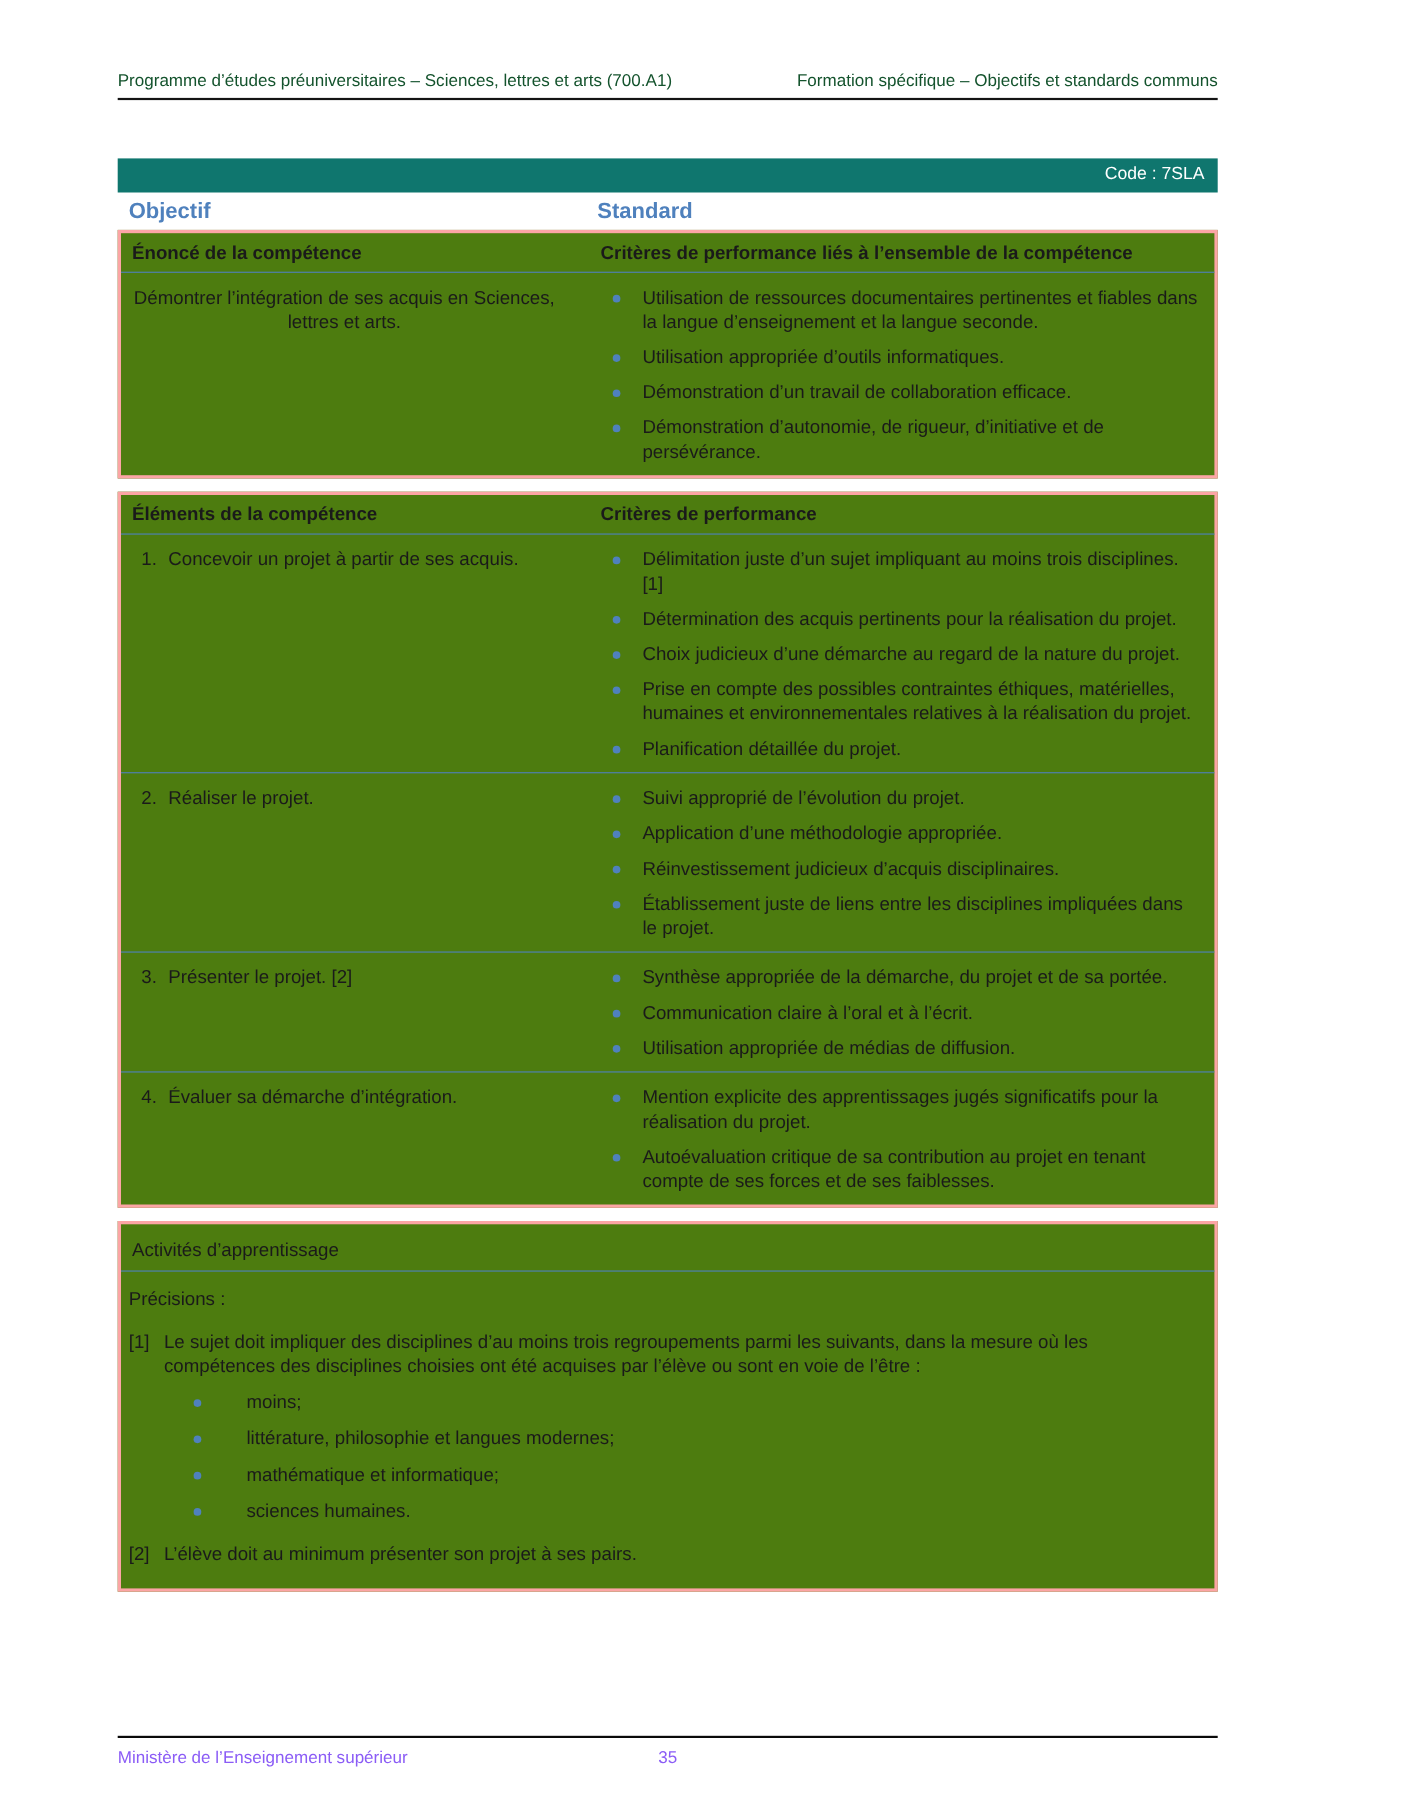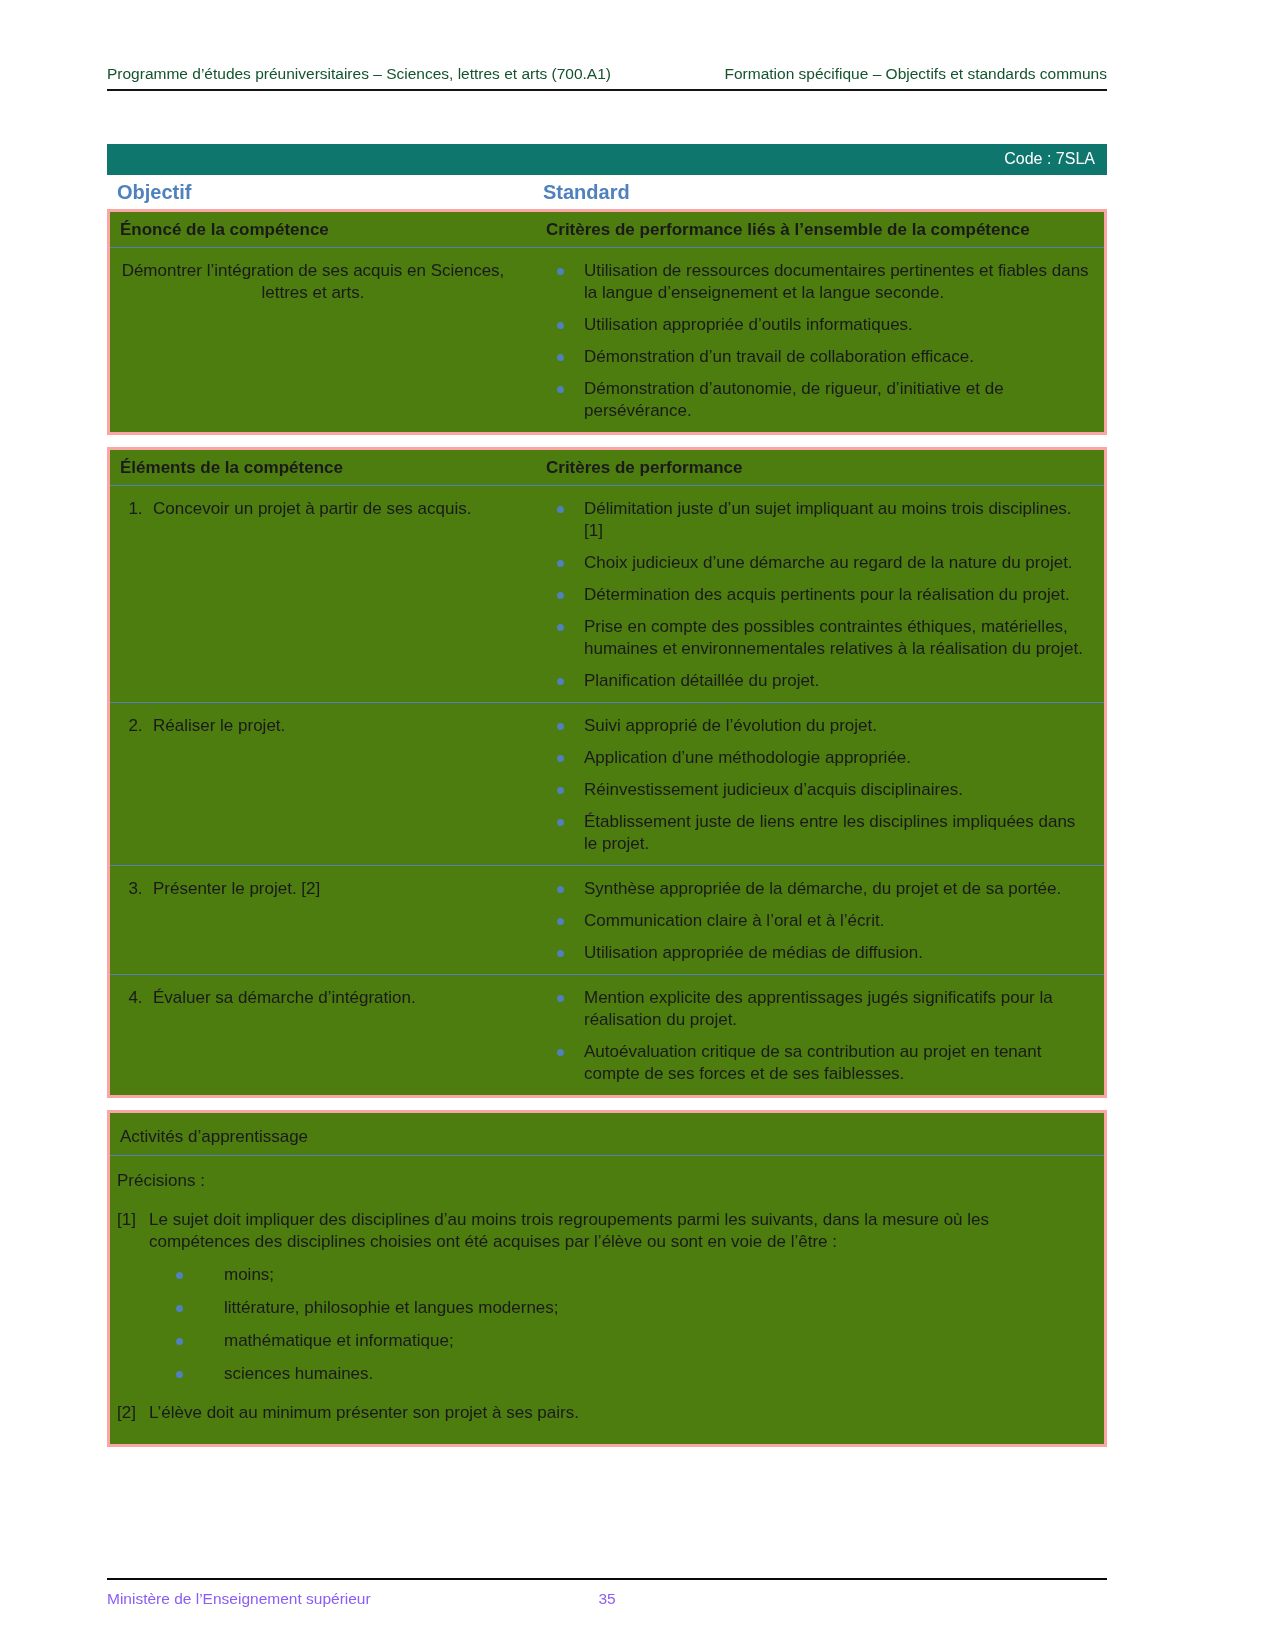--- a/index.html
+++ b/index.html
@@ -149,26 +149,26 @@
           </div>
           <div class="cell-right">
 
               <div class="bli">
                 <span class="dot"></span>
                 <span>Délimitation juste d’un sujet impliquant au moins trois disciplines. [1]</span>
               </div>
 
               <div class="bli">
                 <span class="dot"></span>
+                <span>Détermination des acquis pertinents pour la réalisation du projet.</span>
+              </div>
+
+              <div class="bli">
+                <span class="dot"></span>
                 <span>Choix judicieux d’une démarche au regard de la nature du projet.</span>
-              </div>
-
-              <div class="bli">
-                <span class="dot"></span>
-                <span>Détermination des acquis pertinents pour la réalisation du projet.</span>
               </div>
 
               <div class="bli">
                 <span class="dot"></span>
                 <span>Prise en compte des possibles contraintes éthiques, matérielles, humaines et environnementales relatives à la réalisation du projet.</span>
               </div>
 
               <div class="bli">
                 <span class="dot"></span>
                 <span>Planification détaillée du projet.</span>

